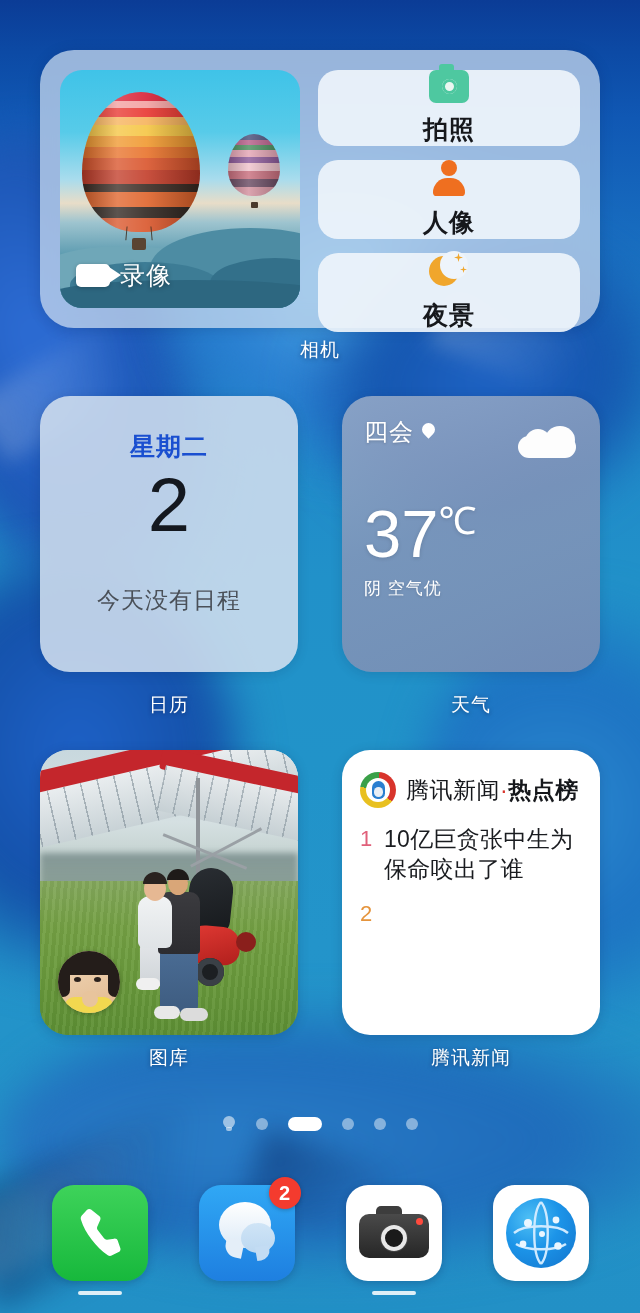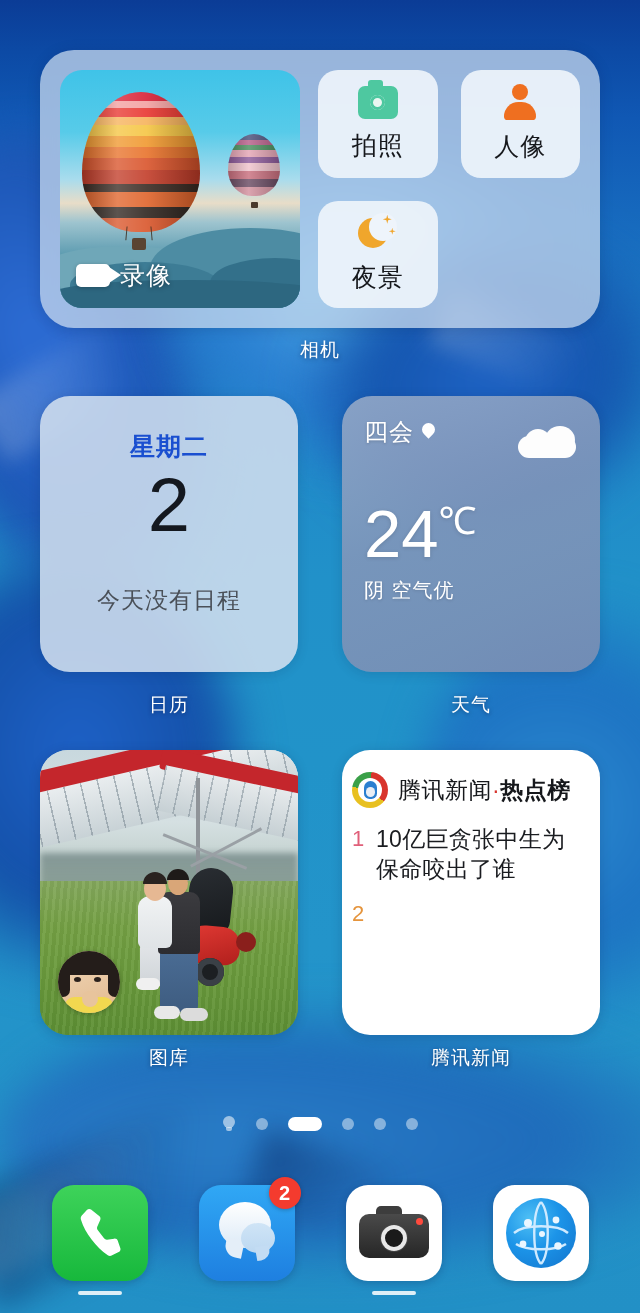--- a/index.html
+++ b/index.html
@@ -157,22 +157,23 @@
   .rec-icon::after {
     content:""; position:absolute; right:-11px; top:3px;
     border-top:8px solid transparent; border-bottom:8px solid transparent;
     border-left:12px solid #fff;
   }
   .rec-label {
     color:#fff; font-size:25px; font-weight:400; letter-spacing:1px;
     text-shadow:0 1px 5px rgba(0,0,0,0.45);
   }
   .cam-grid {
-    flex:1; display:grid; grid-template-columns:1fr 1fr; grid-template-rows:1fr 1fr;
-    gap:23px;
+    flex:1; display:grid; grid-template-columns:1fr; grid-template-rows:1fr 1fr;
+    gap:14px;
+    font-weight:bold;
   }
   .cam-tile {
     background:rgba(238,244,251,0.92);
     border-radius:20px;
     display:flex; flex-direction:column; align-items:center; justify-content:center;
     gap:10px;
   }
   .cam-tile-label { font-size:25px; color:#16181c; letter-spacing:1px; }
   .ic-camera { width:40px; height:33px; background:#4ec8a0; border-radius:7px; position:relative; }
   .ic-camera::before {
@@ -238,21 +239,21 @@
   }
   .wx-cloud {
     position:absolute; right:22px; top:30px; width:60px; height:32px;
   }
   .wx-cloud .c1 { position:absolute; left:0; bottom:0; width:58px; height:22px; background:#fdfdfd; border-radius:14px; }
   .wx-cloud .c2 { position:absolute; left:7px; top:3px; width:26px; height:26px; background:#fdfdfd; border-radius:50%; }
   .wx-cloud .c3 { position:absolute; left:27px; top:0px; width:30px; height:28px; background:#fdfdfd; border-radius:50%; }
   .wx-temp { color:#fff; font-size:67px; font-weight:300; line-height:1; margin-top:52px;
     text-shadow:0 1px 4px rgba(0,0,0,0.14); }
   .wx-temp .unit { font-size:38px; vertical-align:super; }
-  .wx-cond { color:#fff; font-size:20px; margin-top:10px; letter-spacing:1px; text-shadow:0 1px 3px rgba(0,0,0,0.16); }
+  .wx-cond { color:#fff; font-size:17px; margin-top:10px; letter-spacing:1px; text-shadow:0 1px 3px rgba(0,0,0,0.16); }
   .wx-range { color:#f2f4f8; font-size:24px; margin-top:6px; letter-spacing:0.5px; text-shadow:0 1px 3px rgba(0,0,0,0.16); }
 
   
   .gallery-widget {
     position:absolute; left:40px; top:750px; width:258px; height:285px;
     border-radius:28px; overflow:hidden;
     box-shadow:0 2px 12px rgba(0,20,60,0.18);
     background:linear-gradient(180deg,#b9cfd6 0%, #c9d9dd 22%, #7fa05a 48%, #6c9a42 62%, #5f8f3a 100%);
   }
   .g-sky { position:absolute; left:0; top:0; right:0; height:46%;
@@ -336,21 +337,21 @@
   .ft-hair2 { position:absolute; left:-2px; top:6px; width:14px; height:40px; background:#241d1a; border-radius:8px; }
   .ft-hair3 { position:absolute; right:-2px; top:6px; width:14px; height:40px; background:#241d1a; border-radius:8px; }
   .ft-eye { position:absolute; top:26px; width:7px; height:5px; border-radius:50%; background:#2a211c; }
   .ft-eye.l { left:16px; } .ft-eye.r { left:36px; }
   .ft-shirt { position:absolute; left:6px; bottom:-6px; width:50px; height:22px; border-radius:12px; background:#f2d84f; }
   .ft-hand { position:absolute; left:24px; bottom:6px; width:16px; height:16px; border-radius:50%; background:#e8c49c; }
 
   
   .news-widget {
     position:absolute; left:342px; top:750px; width:258px; height:285px;
-    background:#ffffff; border-radius:28px; padding:22px 18px 0 10px;
+    background:#ffffff; border-radius:28px; padding:22px 18px 0 18px;
     box-shadow:0 2px 12px rgba(0,20,60,0.16);
   }
   .news-head { display:flex; align-items:center; gap:10px; }
   .tx-logo { width:36px; height:36px; border-radius:50%; position:relative; flex:none;
     background:conic-gradient(from 200deg, #e8c020 0deg 80deg, #3aa048 80deg 165deg, #d8342c 165deg 290deg, #e8c020 290deg 360deg); }
   .tx-logo::after {
     content:""; position:absolute; inset:6px; border-radius:50%; background:#fff;
   }
   .tx-peng {
     position:absolute; left:12px; top:9px; width:13px; height:18px; border-radius:7px 7px 6px 6px;
@@ -500,21 +501,21 @@
     <div class="wx-top">
       <div class="wx-city">四会</div>
       <div class="ic-pin"></div>
     </div>
     <div class="wx-cloud">
       <div class="c1"></div>
         <div class="c2"></div>
         <div class="c3"></div>
     </div>
     <div class="wx-temp">
-      <span>24</span><span class="unit">℃</span>
+      <span>37</span><span class="unit">℃</span>
     </div>
     <div class="wx-cond">阴 空气优</div>
   </div>
   <div class="widget-label" style="left:342px; top:692px; width:258px;">天气</div>
 
   <div class="gallery-widget">
     <div class="g-sky"></div>
     <div class="g-hills"></div>
     <div class="g-grass"></div>
     <div class="wing-red"></div>

